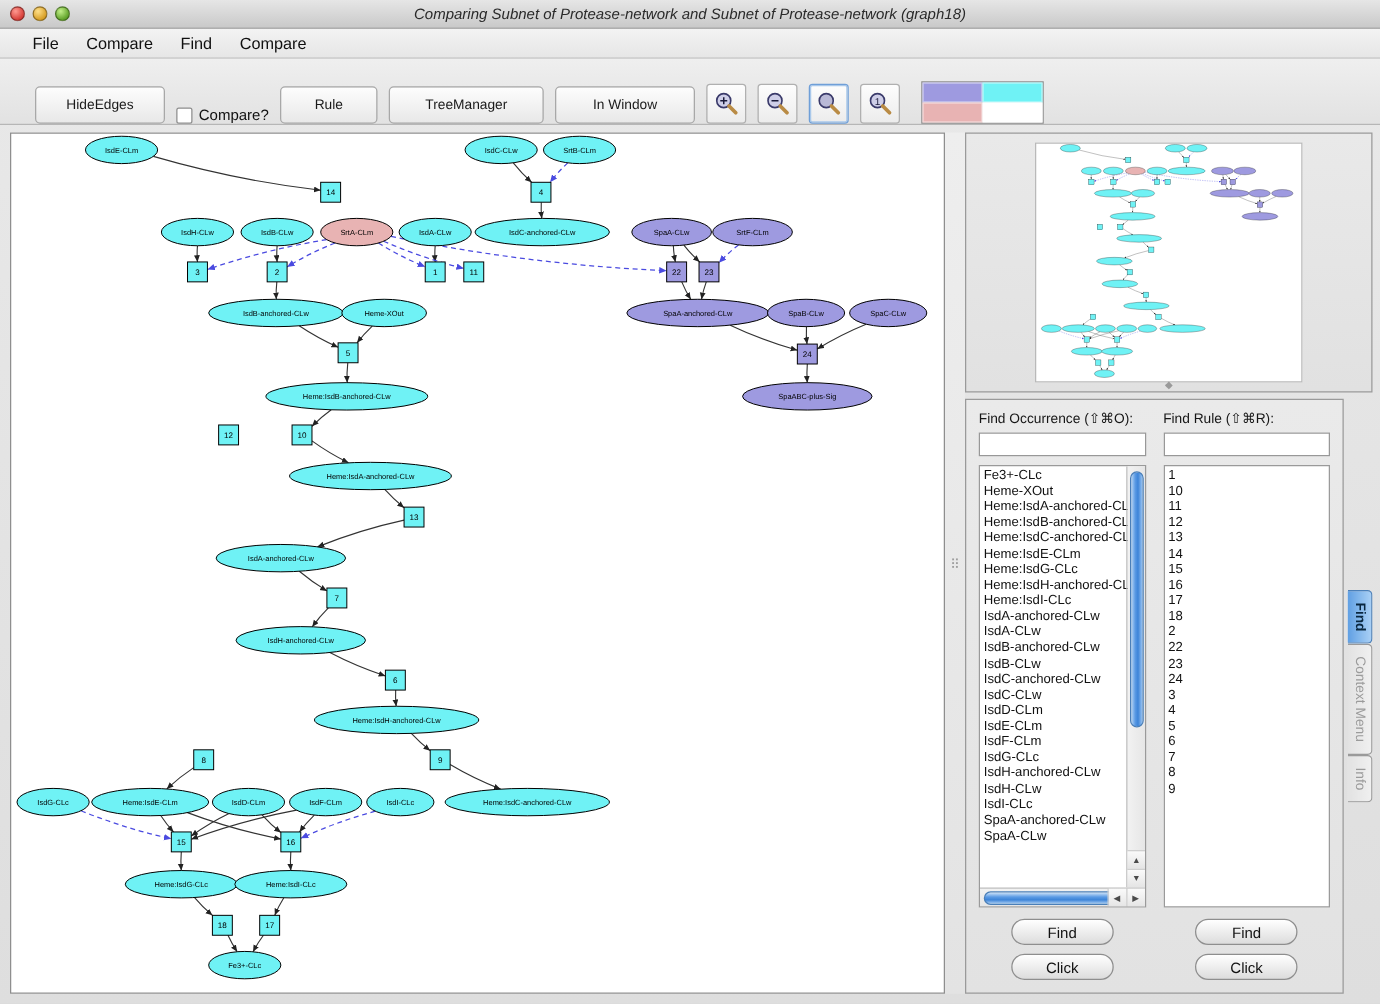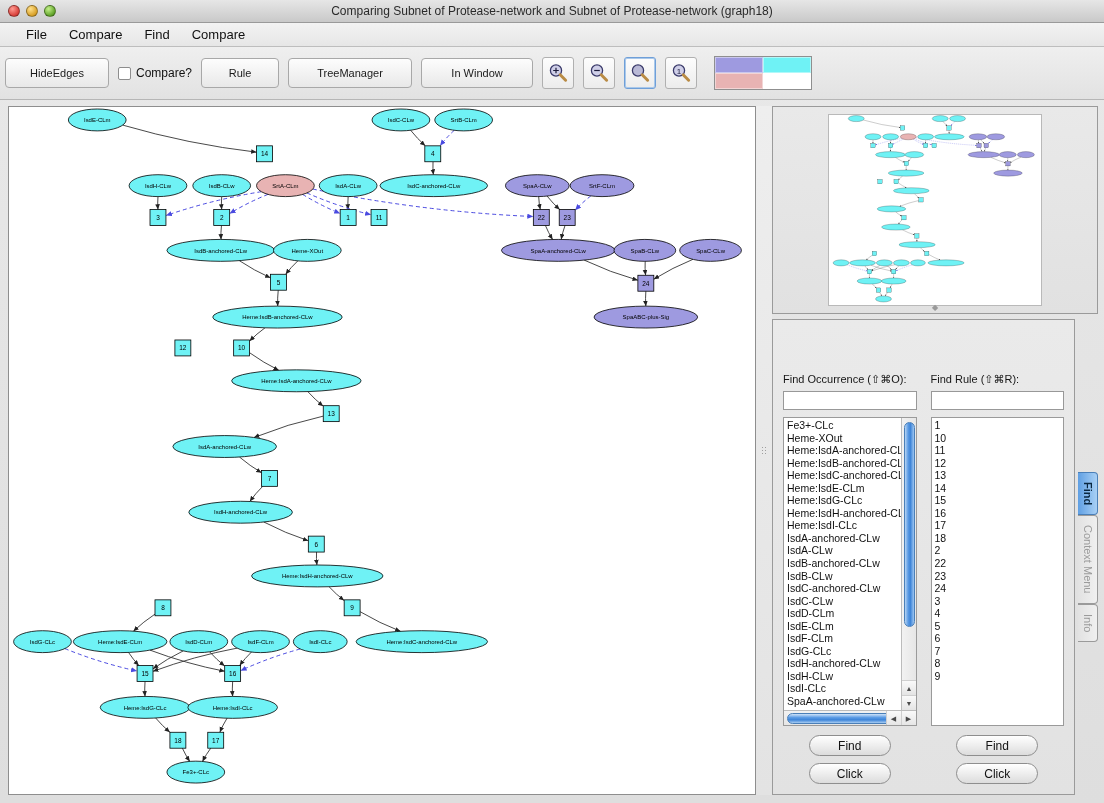--- a/index.html
+++ b/index.html
@@ -18,20 +18,21 @@
   }
 
   
   #titlebar {
     height: 23px;
     position: relative;
     background: linear-gradient(#e6e6e6, #c9c9c9);
     border-bottom: 1px solid #9a9a9a;
     display: flex; align-items: center;
     flex: none;
+    font-style: italic;
   }
   #lights { display: flex; gap: 6px; padding-left: 8px; }
   .light {
     width: 12px; height: 12px; border-radius: 50%;
     border: 1px solid rgba(0,0,0,.35);
   }
   .light.red    { background: radial-gradient(circle at 35% 30%, #ff9a91, #d8403a 70%); }
   .light.yellow { background: radial-gradient(circle at 35% 30%, #ffe08a, #d8a028 70%); }
   .light.green  { background: radial-gradient(circle at 35% 30%, #c3f08a, #61a32a 70%); }
   #window-title {
@@ -49,21 +50,21 @@
   .menu-item {
     font-size: 13px; color: #101010;
     padding: 2px 11px; cursor: default; border-radius: 3px;
   }
 
   
   #toolbar {
     height: 53px; flex: none;
     background: linear-gradient(#efefef, #e2e2e2);
     border-bottom: 1px solid #b6b6b6;
-    display: flex; align-items: center; gap: 9px; padding: 0 5px;
+    display: flex; align-items: flex-end; gap: 9px; padding: 0 28px;
   }
   .tb-btn {
     height: 30px; min-width: 70px;
     padding: 0 14px;
     background: linear-gradient(#fdfdfd, #e8e8e8);
     border: 1px solid #a8a8a8; border-radius: 4px;
     font-size: 11px; color: #1a1a1a;
     display: flex; align-items: center; justify-content: center;
     cursor: default;
   }
@@ -131,21 +132,21 @@
   #find-area { flex: 1; display: flex; min-height: 0; margin-top: 5px; }
   #find-panel {
     flex: 1; min-width: 0;
     background: linear-gradient(#eaeaea,#e2e2e2);
     border: 1px solid #9a9a9a;
     padding: 8px 10px 10px 10px;
     display: flex; flex-direction: column;
   }
   .find-cols { display: flex; gap: 14px; flex: 1; min-height: 0; }
   .find-col { display: flex; flex-direction: column; min-width: 0; flex: 1; }
-  .find-label { font-size: 11px; color: #161616; margin-bottom: 5px; white-space: nowrap; margin-top: 45px; }
+  .find-label { font-size: 11px; color: #161616; margin-bottom: 5px; white-space: nowrap; }
   .find-input {
     height: 19px; background: #fff; border: 1px solid #989898;
     margin-bottom: 7px; font-size: 11px; padding: 0 4px; color:#111;
   }
   .list-box {
     flex: 1; min-height: 0; background: #fff; border: 1px solid #9a9a9a;
     position: relative; overflow: hidden; display: flex; flex-direction: column;
   }
   .list-scroll { flex:1; overflow: hidden; position: relative; }
   .list-items { padding: 1px 0 0 3px; }

